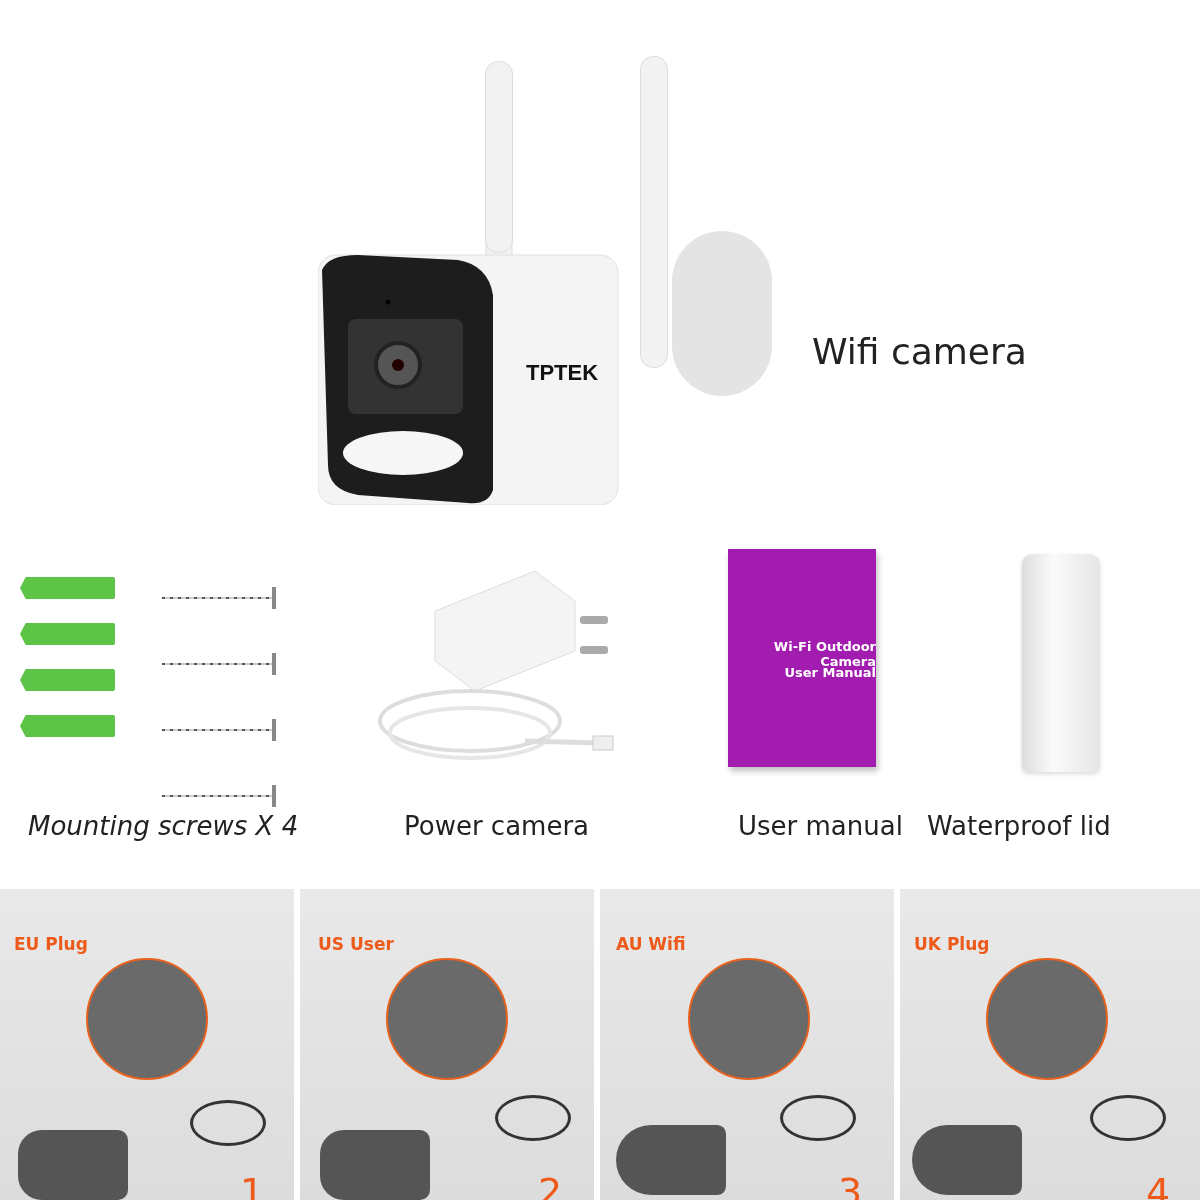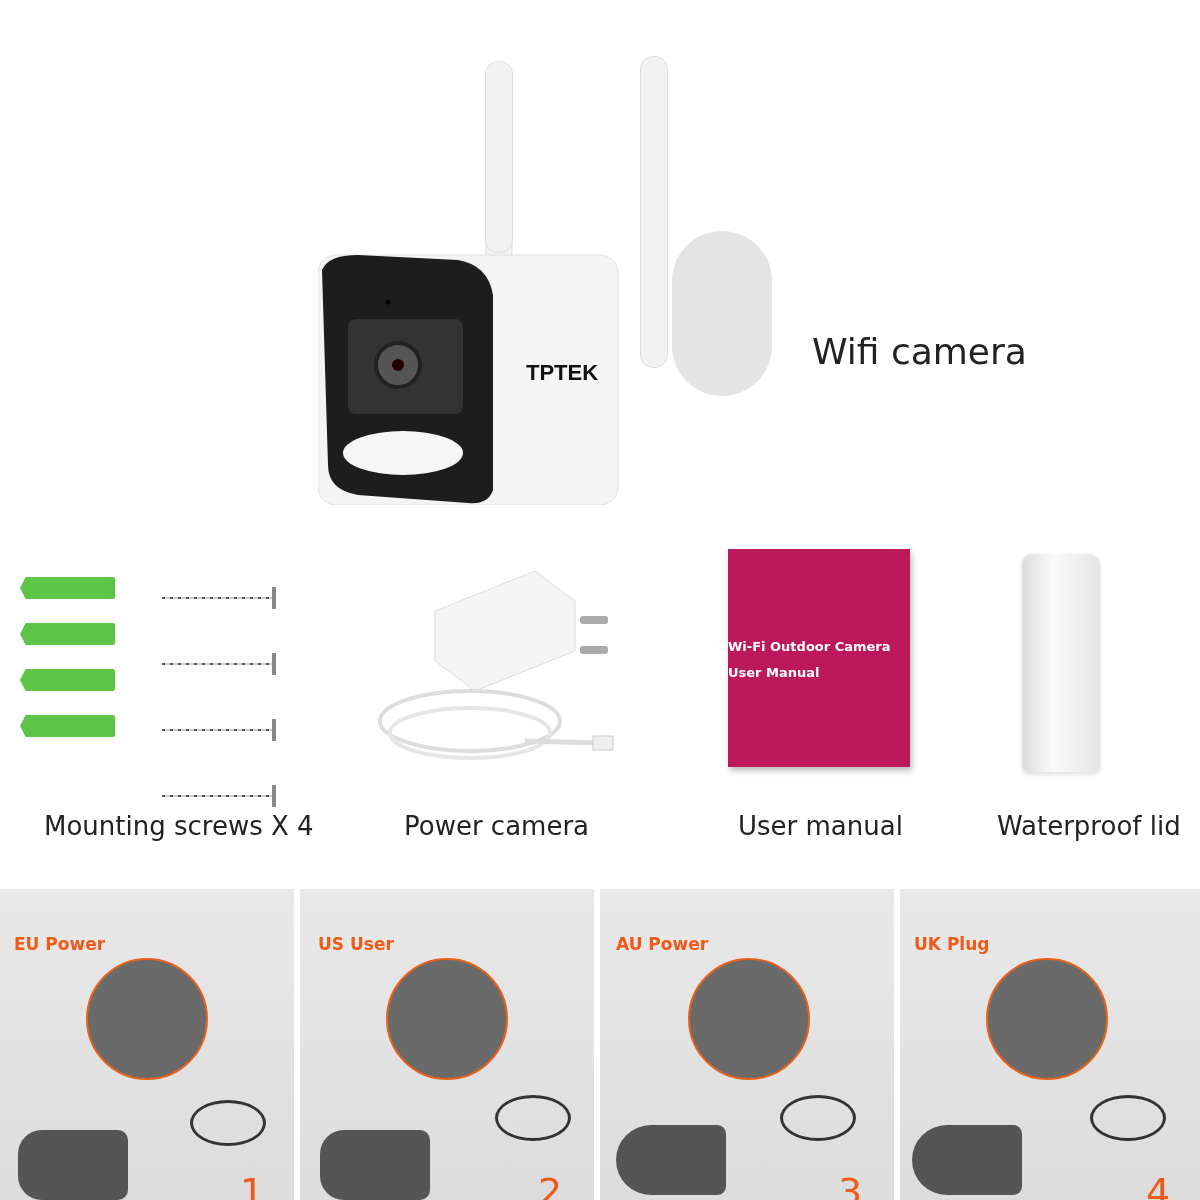--- a/index.html
+++ b/index.html
@@ -3,21 +3,21 @@
 <meta charset="utf-8">
 <style>
   html,body{margin:0;padding:0;background:#fff;}
   body{width:1200px;height:1200px;position:relative;overflow:hidden;font-family:"DejaVu Sans","Liberation Sans",sans-serif;color:#222;}
   .abs{position:absolute;margin-top:31px;}
   .cam-label{left:812px;top:300px;font-size:36px;color:#222;}
   .acc-label{top:780px;font-size:26px;color:#222;white-space:nowrap;}
   .anchor{width:95px;height:22px;background:#5dc447;border-radius:3px 2px 2px 3px;clip-path:polygon(6% 0,100% 0,100% 100%,6% 100%,0 50%);}
   .screw{height:2px;width:110px;background:repeating-linear-gradient(90deg,#555 0 3px,#ccc 3px 8px);}
   .screw-head{width:4px;height:22px;background:#888;}
-  .manual{left:728px;top:518px;width:182px;height:218px;background:#be185d;box-shadow:2px 4px 6px rgba(0,0,0,.25);color:#fff;font-weight:bold;font-size:13px;text-align:left;}
+  .manual{left:728px;top:518px;width:148px;height:218px;background:#a21caf;box-shadow:2px 4px 6px rgba(0,0,0,.25);color:#fff;font-weight:bold;font-size:13px;text-align:right;}
   .manual .l1{position:absolute;top:90px;left:0;right:0;}
   .manual .l2{position:absolute;top:116px;left:0;right:0;}
   .lid{left:1022px;top:523px;width:78px;height:218px;background:linear-gradient(90deg,#ddd,#fafafa 40%,#e6e6e6);border-radius:10px 10px 6px 6px;box-shadow:0 2px 4px rgba(0,0,0,.15);}
   .plug-panel{top:858px;height:312px;width:294px;background:linear-gradient(180deg,#e9e9e9,#dcdcdc);}
   .plug-title{font-weight:bold;font-size:17px;color:#ee5a19;}
   .plug-num{font-size:38px;color:#ee5a19;}
   .plug-circle{width:118px;height:118px;border:2px solid #e7621d;border-radius:50%;background:#6a6a6a;overflow:hidden;}
   .adapter{width:110px;height:70px;background:#555;border-radius:24px 10px 10px 24px;}
   .cable{width:70px;height:40px;border:3px solid #333;border-radius:50%;}
   .camera-body{left:318px;top:184px;width:320px;height:290px;}
@@ -62,21 +62,21 @@
     </div>
   <div style="display:flex;align-items:center;margin-bottom:44px;">
       <div class="screw"></div>
       <div class="screw-head"></div>
     </div>
   <div style="display:flex;align-items:center;">
       <div class="screw"></div>
       <div class="screw-head"></div>
     </div>
 </div>
-<div class="abs acc-label" style="left:44px;">Mounting screws X 4</div>
+<div class="abs acc-label" style="left:28px;font-style:italic;">Mounting screws X 4</div>
 
 <div class="abs" style="left:375px;top:530px;width:240px;height:220px;">
   <svg width="240" height="220" viewBox="0 0 240 220">
     <path d="M60 50 L160 10 L200 40 L200 90 L100 130 L60 100 Z" fill="#f4f4f4" stroke="#ddd"></path>
     <rect x="205" y="55" width="28" height="8" rx="3" fill="#aaa"></rect>
     <rect x="205" y="85" width="28" height="8" rx="3" fill="#aaa"></rect>
     <ellipse cx="95" cy="160" rx="90" ry="30" fill="none" stroke="#ddd" stroke-width="4"></ellipse>
     <ellipse cx="95" cy="172" rx="80" ry="25" fill="none" stroke="#e6e6e6" stroke-width="4"></ellipse>
     <path d="M150 180 L225 182" stroke="#ddd" stroke-width="5"></path>
     <rect x="218" y="175" width="20" height="14" fill="#eee" stroke="#ccc"></rect>
@@ -84,38 +84,38 @@
 </div>
 <div class="abs acc-label" style="left:404px;">Power camera</div>
 
 <div class="abs manual">
   <div class="l1">Wi-Fi Outdoor Camera</div>
   <div class="l2">User Manual</div>
 </div>
 <div class="abs acc-label" style="left:738px;">User manual</div>
 
 <div class="abs lid"></div>
-<div class="abs acc-label" style="left:997px;">Waterproof lid</div>
+<div class="abs acc-label" style="left:927px;">Waterproof lid</div>
 
 <div class="abs plug-panel" style="left:0;">
-  <div class="abs plug-title" style="left:14px;top:14px;">EU Power</div>
+  <div class="abs plug-title" style="left:14px;top:14px;">EU Plug</div>
   <div class="abs plug-circle" style="left:86px;top:38px;"></div>
   <div class="abs adapter" style="left:18px;top:210px;"></div>
   <div class="abs cable" style="left:190px;top:180px;"></div>
   <div class="abs plug-num" style="left:240px;top:250px;">1</div>
 </div>
 <div class="abs plug-panel" style="left:300px;">
   <div class="abs plug-title" style="left:18px;top:14px;">US User</div>
   <div class="abs plug-circle" style="left:86px;top:38px;"></div>
   <div class="abs adapter" style="left:20px;top:210px;"></div>
   <div class="abs cable" style="left:195px;top:175px;"></div>
   <div class="abs plug-num" style="left:238px;top:250px;">2</div>
 </div>
 <div class="abs plug-panel" style="left:600px;">
-  <div class="abs plug-title" style="left:16px;top:14px;">AU Power</div>
+  <div class="abs plug-title" style="left:16px;top:14px;">AU Wifi</div>
   <div class="abs plug-circle" style="left:88px;top:38px;"></div>
   <div class="abs adapter" style="left:16px;top:205px;border-radius:40px 10px 10px 40px;"></div>
   <div class="abs cable" style="left:180px;top:175px;"></div>
   <div class="abs plug-num" style="left:238px;top:250px;">3</div>
 </div>
 <div class="abs plug-panel" style="left:900px;width:356px;">
   <div class="abs plug-title" style="left:14px;top:14px;">UK Plug</div>
   <div class="abs plug-circle" style="left:86px;top:38px;"></div>
   <div class="abs adapter" style="left:12px;top:205px;border-radius:40px 10px 10px 40px;"></div>
   <div class="abs cable" style="left:190px;top:175px;"></div>

